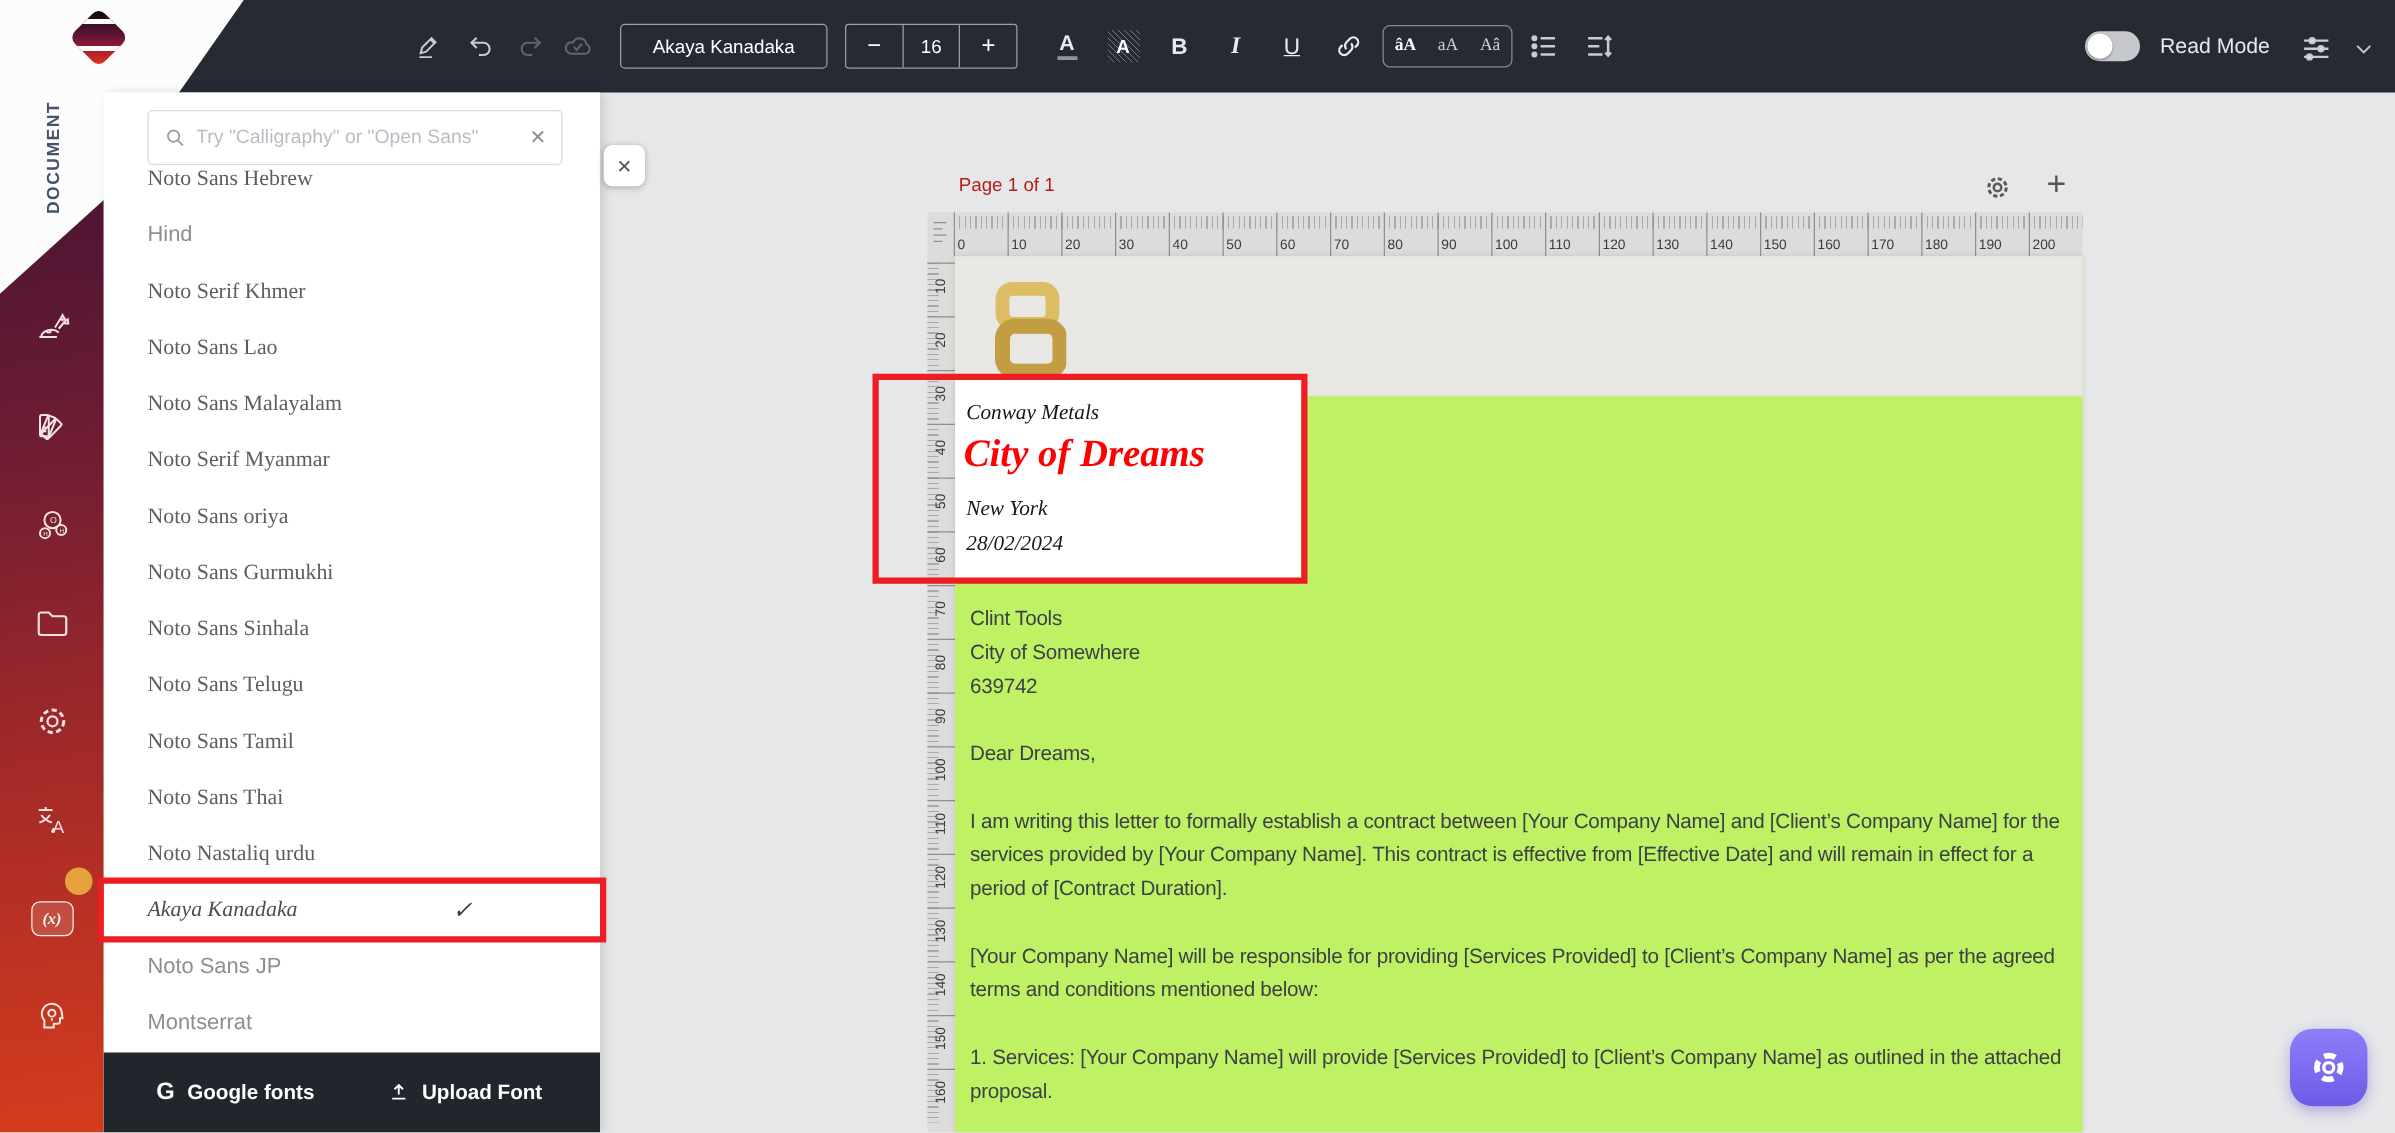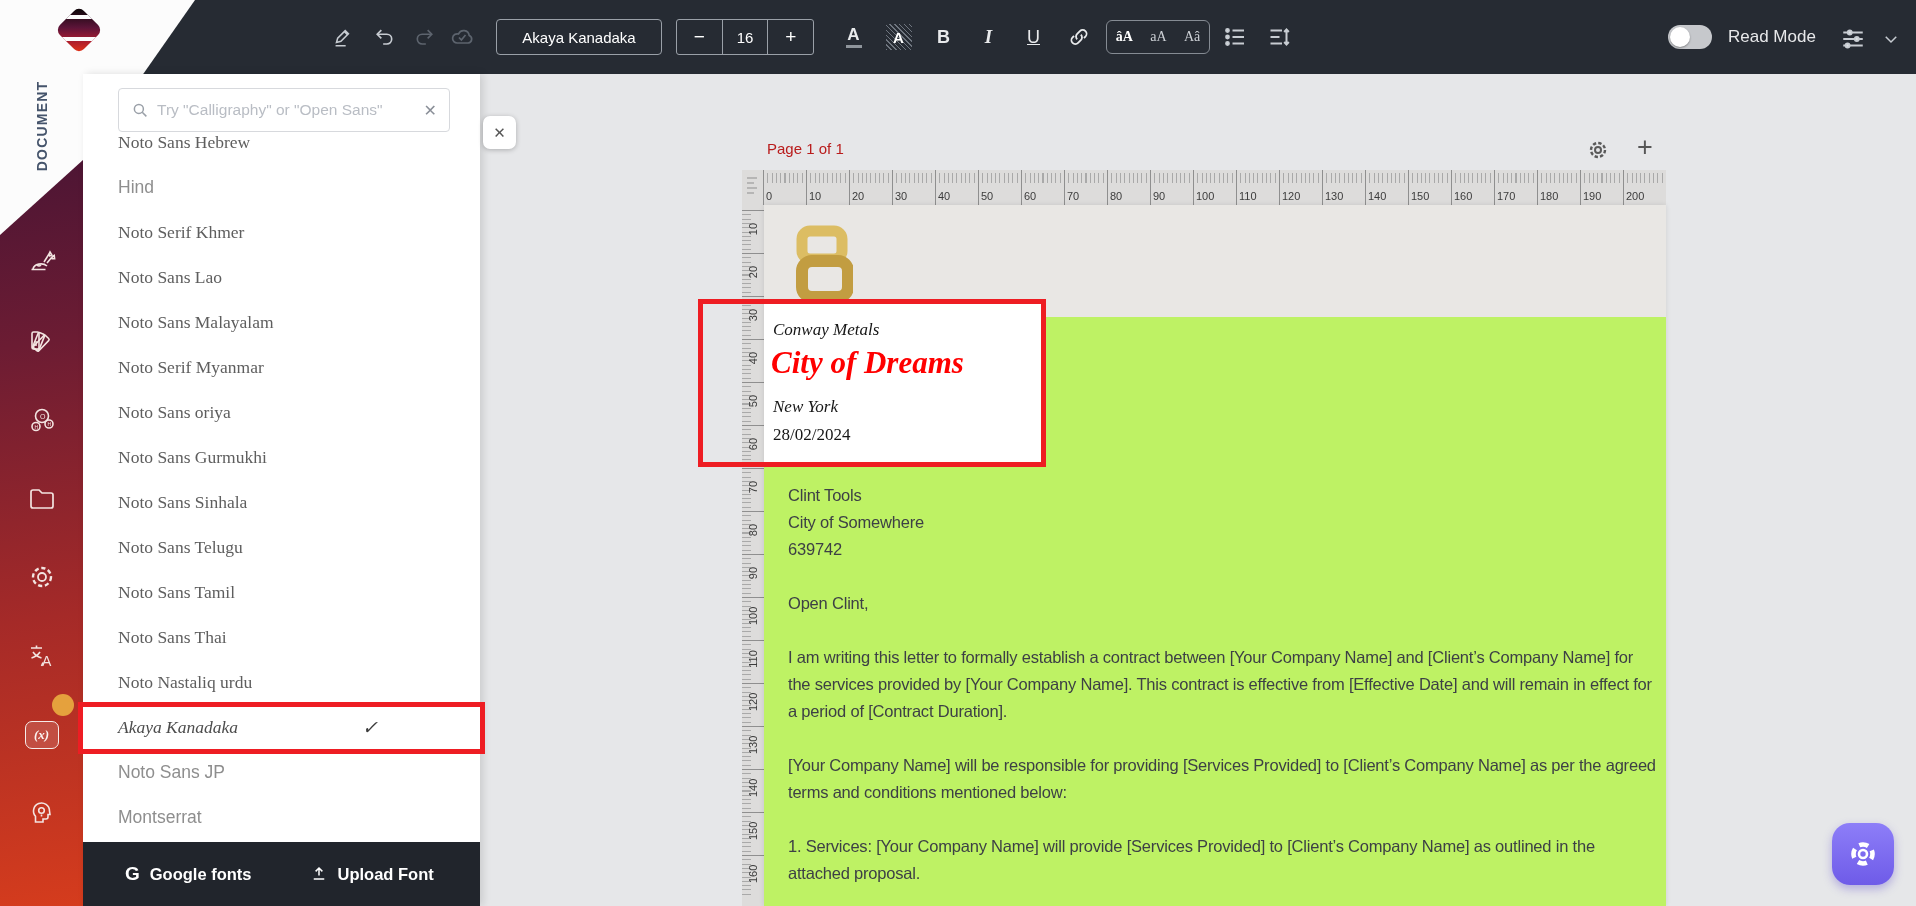--- a/index.html
+++ b/index.html
@@ -38,25 +38,25 @@
           box-shadow:0 0 5px rgba(0,0,0,.10); }
   .page-band { position:absolute; left:0; top:0; width:100%; height:112px; background:#e9e7e4; }
   .doc-logo { position:absolute; left:31px; top:20px; width:58px; height:80px; }
   .letterhead-mask { position:absolute; left:0; top:99px; width:277px; height:162px; background:#fff; }
   .lh-company { position:absolute; left:9px; top:115px; font-family:cursive; font-style:italic;
                 font-size:17px; color:#161616; }
   .lh-title   { position:absolute; left:7px; top:140px; font-family:cursive; font-style:italic;
                 font-size:31px; font-weight:700; }
   .lh-city    { position:absolute; left:9px; top:192px; font-family:cursive; font-style:italic;
                 font-size:17px; color:#161616; }
-  .lh-date    { position:absolute; left:9px; top:220px; font-family:cursive; 
+  .lh-date    { position:absolute; left:9px; top:220px; font-family:cursive; font-style:italic;
                 font-size:17px; color:#161616; }
   .letter-body { position:absolute; left:8px; top:277px; width:884px;
                  font-size:16.5px; line-height:27px; letter-spacing:-0.2px; color:#3d4045; }
-  .letter-body p { margin:0 0 27px 16px; white-space:pre-line; }
+  .letter-body p { margin:0 0 27px 4px; white-space:pre-line; }
 
   
   .toolbar { position:absolute; left:0; top:0; width:1916px; height:74px; background:#262b33; z-index:20; }
   .tb-title { position:absolute; left:152px; top:0; width:136px; height:74px; display:flex; align-items:center;
               justify-content:center; color:#fff; font-size:14.5px; font-weight:700; letter-spacing:.4px; }
   .tb-icon { position:absolute; top:22px; width:30px; height:30px; display:flex; align-items:center;
              justify-content:center; cursor:pointer; }
   .tb-icon svg { stroke:#c7ccd2; }
   .tb-icon.dim svg { stroke:#5d646e; }
   .font-select { position:absolute; left:496px; top:19px; width:166px; height:36px; border:1px solid #9aa0a8;
@@ -307,21 +307,21 @@
     </div>
     <div class="letterhead-mask"></div>
     <div class="lh-company">Conway Metals</div>
     <div class="lh-title" id="lh-title" style="color: rgb(255, 0, 0);">City of Dreams</div>
     <div class="lh-city">New York</div>
     <div class="lh-date">28/02/2024</div>
     <div class="letter-body" id="letter-body">
         <p>Clint Tools
 City of Somewhere
 639742</p>
-        <p>Open Clint,</p>
+        <p>Dear Dreams,</p>
         <p>I am writing this letter to formally establish a contract between [Your Company Name] and [Client’s Company Name] for the services provided by [Your Company Name]. This contract is effective from [Effective Date] and will remain in effect for a period of [Contract Duration].</p>
         <p>[Your Company Name] will be responsible for providing [Services Provided] to [Client’s Company Name] as per the agreed terms and conditions mentioned below:</p>
         <p>1. Services: [Your Company Name] will provide [Services Provided] to [Client’s Company Name] as outlined in the attached proposal.</p>
       </div>
   </div>
 
   <header class="toolbar">
 
     <div class="tb-icon" style="left:327px">
       <svg width="22" height="22" viewBox="0 0 24 24" fill="none" stroke-width="1.7">

